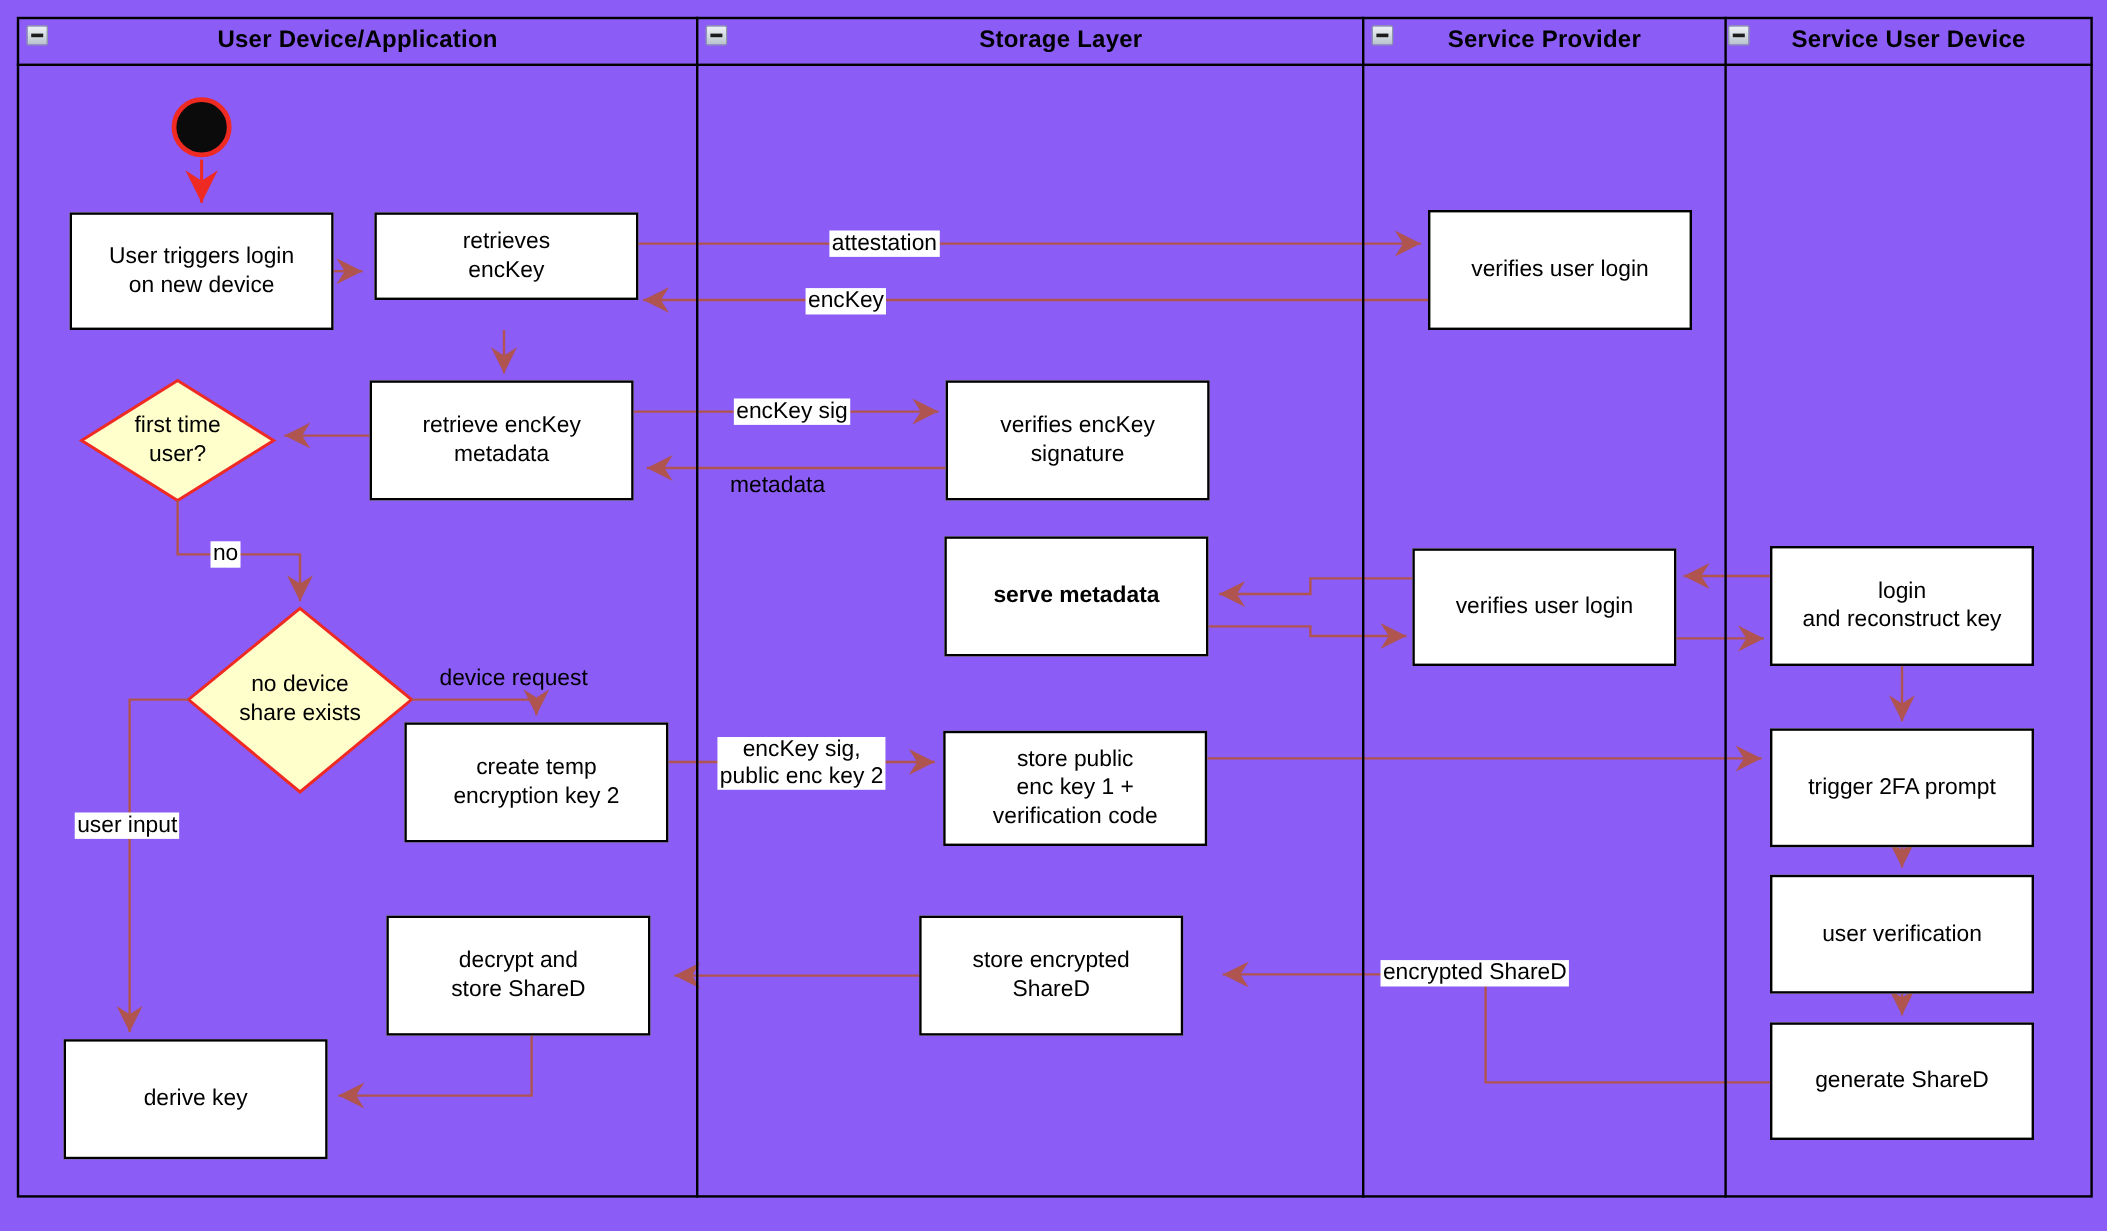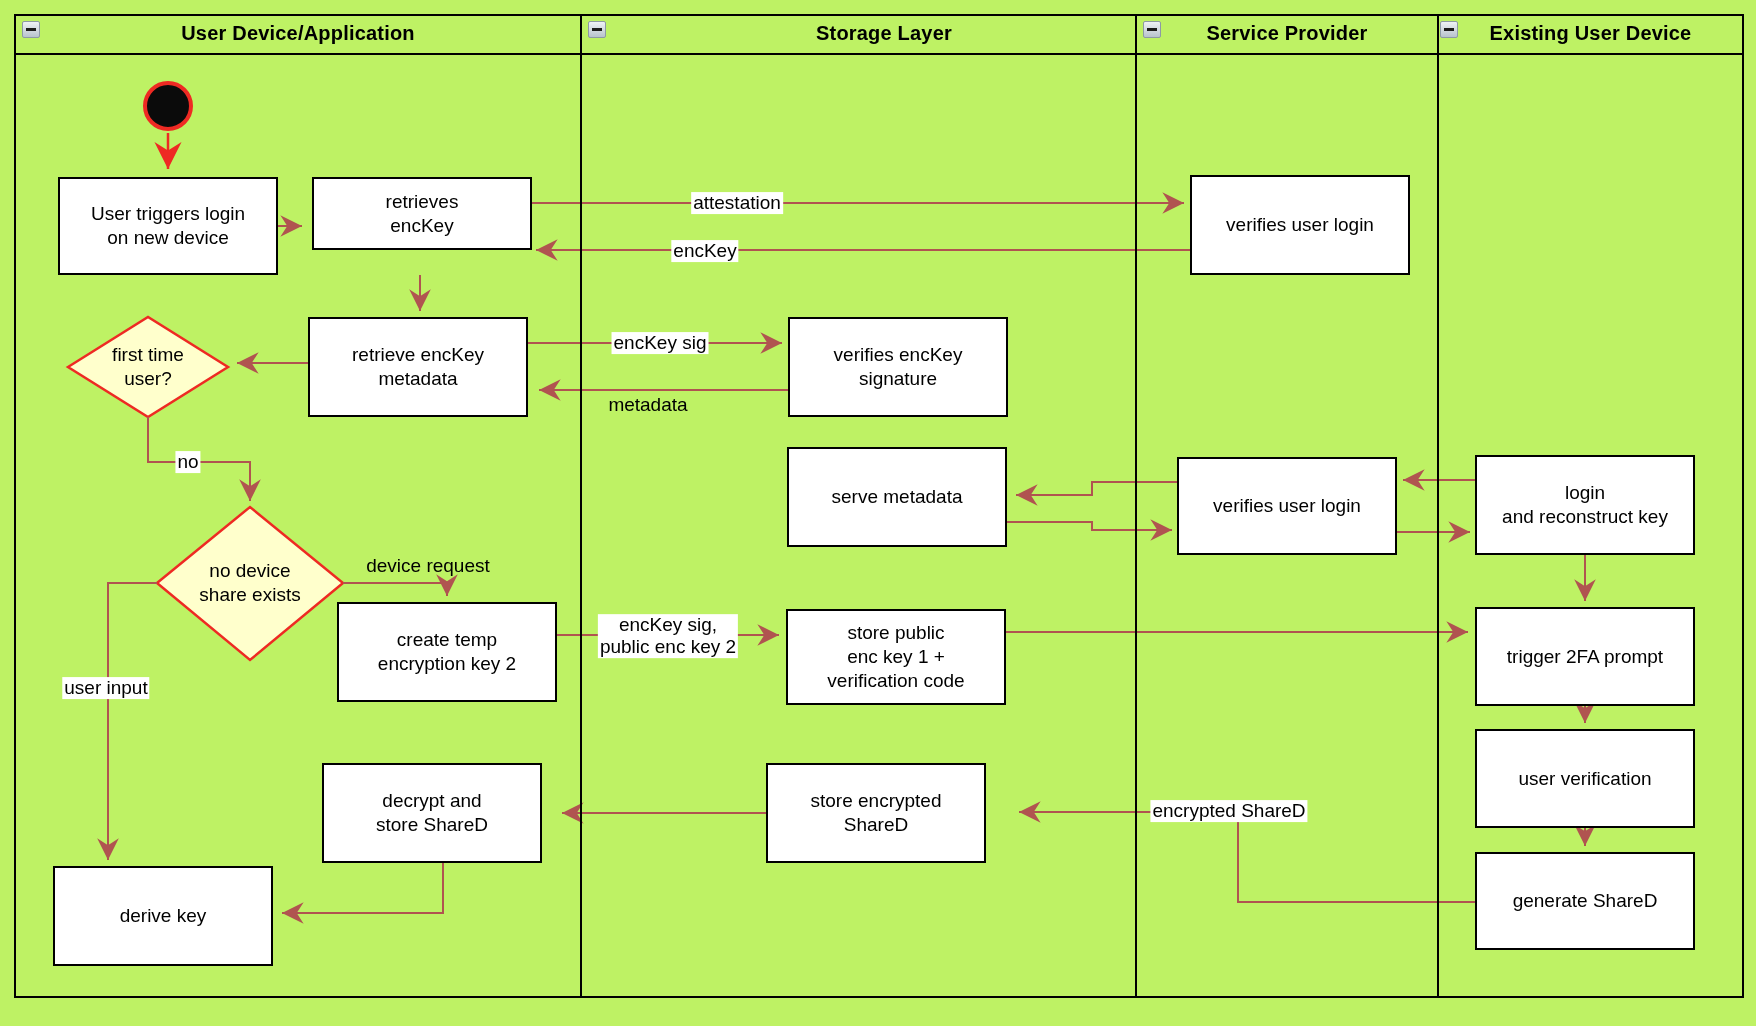--- a/index.html
+++ b/index.html
@@ -1,17 +1,17 @@
 <!DOCTYPE html>
 <html><head>
 <meta charset="utf-8">
 <style>
   html,body{margin:0;padding:0;background:#ffffff;}
   .canvas{
-    position:relative;width:1756px;height:1026px;background:#bef264;
+    position:relative;width:1756px;height:1026px;background:#8b5cf6;
     font-family:"Liberation Sans","DejaVu Sans",sans-serif;color:#000;
     overflow:hidden;
   }
   .frame{position:absolute;left:14px;top:14px;width:1730px;height:984px;border:2px solid #000;box-sizing:border-box;}
   .lane-line{position:absolute;top:14px;height:984px;width:2px;background:#000;}
   .header-sep{position:absolute;left:14px;top:53px;width:1730px;height:2px;background:#000;}
   .lane-title{
     position:absolute;top:14px;height:39px;display:flex;align-items:center;justify-content:center;
     font-size:20px;font-weight:700;letter-spacing:.2px;
   }
@@ -86,21 +86,21 @@
 
   <div class="frame"></div>
   <div class="lane-line" style="left:580px;"></div>
   <div class="lane-line" style="left:1135px;"></div>
   <div class="lane-line" style="left:1437px;"></div>
   <div class="header-sep"></div>
 
   <div class="lane-title" style="left:16px;width:564px;">User Device/Application</div>
   <div class="lane-title" style="left:582px;width:604px;">Storage Layer</div>
   <div class="lane-title" style="left:1137px;width:300px;">Service Provider</div>
-  <div class="lane-title" style="left:1439px;width:303px;">Existing User Device</div>
+  <div class="lane-title" style="left:1439px;width:303px;">Service User Device</div>
 
   <div class="collapse-btn" style="left:22px;top:21px;">
       <div class="bar"></div>
     </div>
   <div class="collapse-btn" style="left:588px;top:21px;">
       <div class="bar"></div>
     </div>
   <div class="collapse-btn" style="left:1143px;top:21px;">
       <div class="bar"></div>
     </div>
@@ -110,21 +110,21 @@
 
   <div class="node" style="left:58px;top:177px;width:220px;height:98px;">User triggers login
 on new device</div>
   <div class="node" style="left:312px;top:177px;width:220px;height:73px;">retrieves
 encKey</div>
   <div class="node" style="left:1190px;top:175px;width:220px;height:100px;">verifies user login</div>
   <div class="node" style="left:308px;top:317px;width:220px;height:100px;">retrieve encKey
 metadata</div>
   <div class="node" style="left:788px;top:317px;width:220px;height:100px;">verifies encKey
 signature</div>
-  <div class="node" style="left:787px;top:447px;width:220px;height:100px;">serve metadata</div>
+  <div class="node" style="left:787px;top:447px;width:220px;height:100px;font-weight:bold;">serve metadata</div>
   <div class="node" style="left:1177px;top:457px;width:220px;height:98px;">verifies user login</div>
   <div class="node" style="left:1475px;top:455px;width:220px;height:100px;">login
 and reconstruct key</div>
   <div class="node" style="left:337px;top:602px;width:220px;height:100px;">create temp
 encryption key 2</div>
   <div class="node" style="left:786px;top:609px;width:220px;height:96px;">store public
 enc key 1 +
 verification code</div>
   <div class="node" style="left:1475px;top:607px;width:220px;height:99px;">trigger 2FA prompt</div>
   <div class="node" style="left:1475px;top:729px;width:220px;height:99px;">user verification</div>

